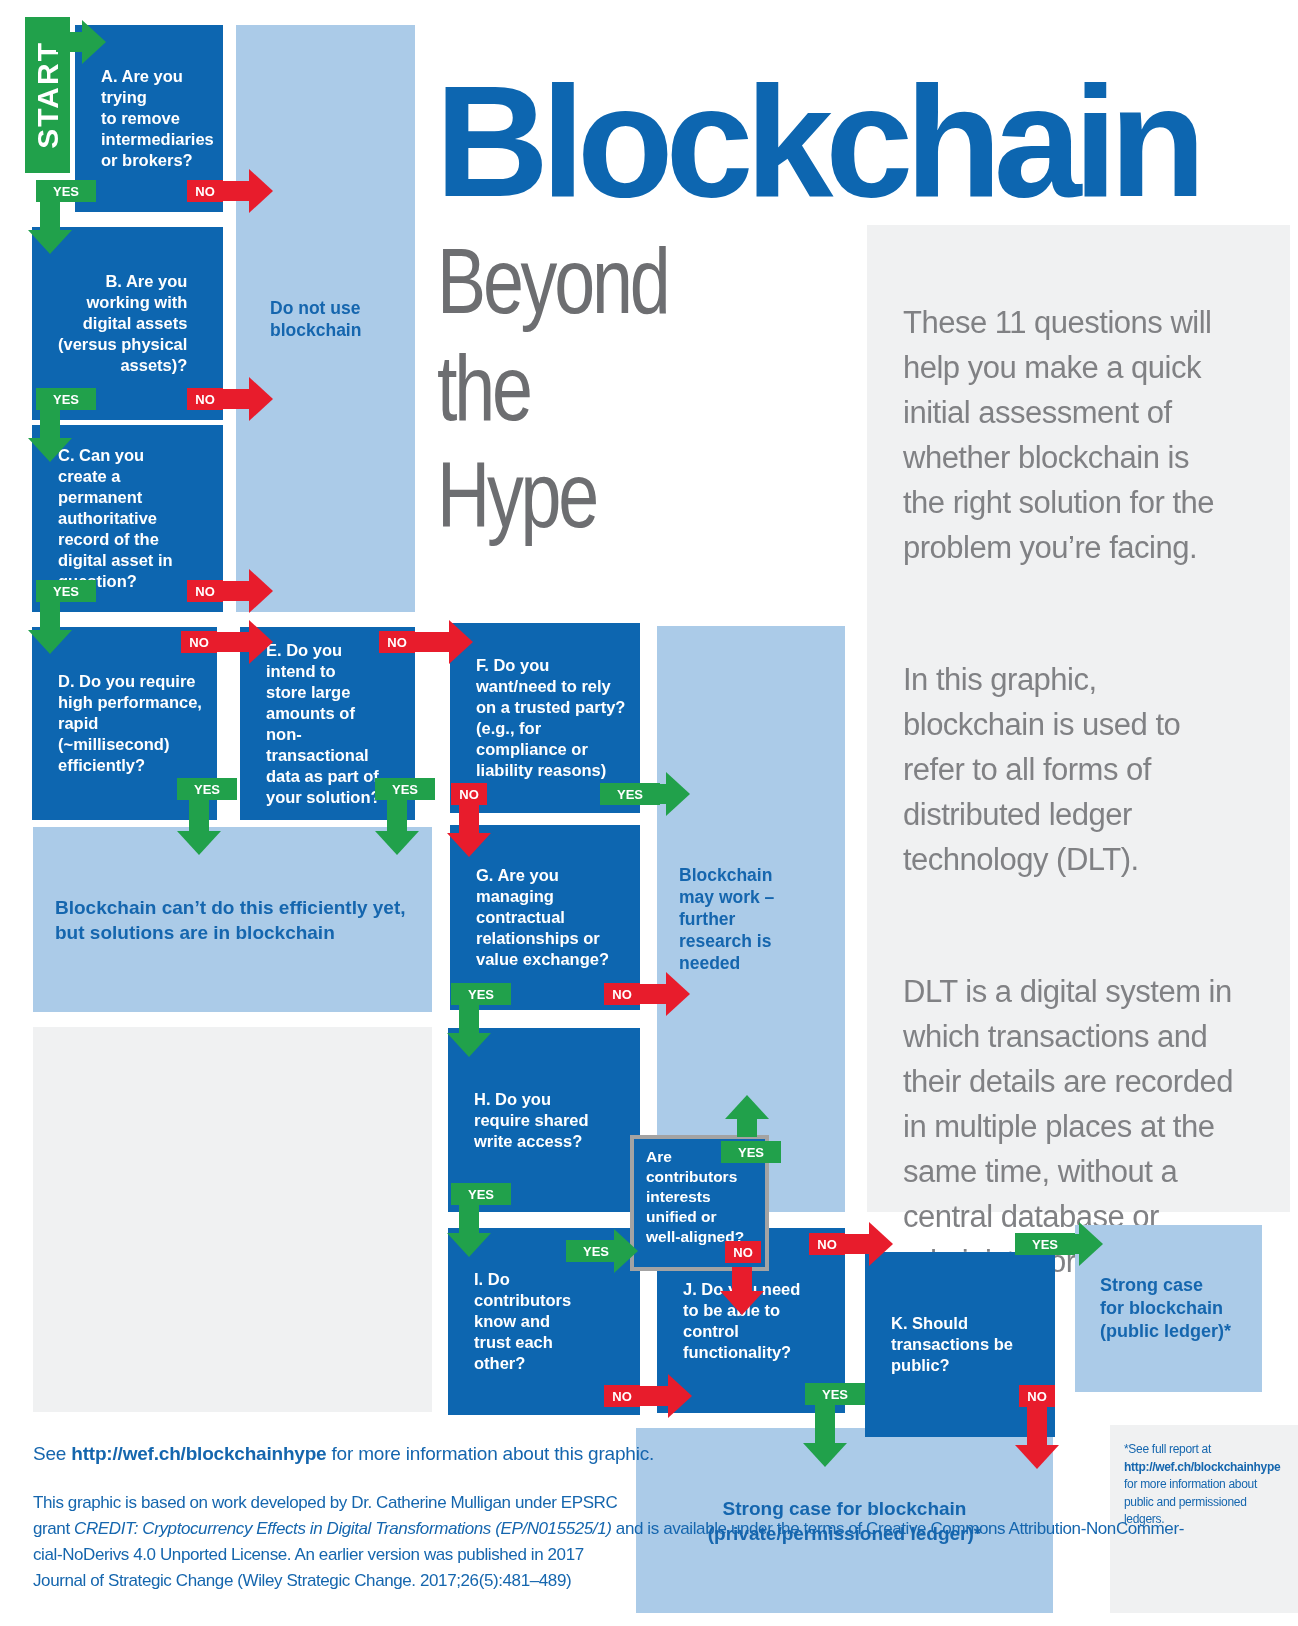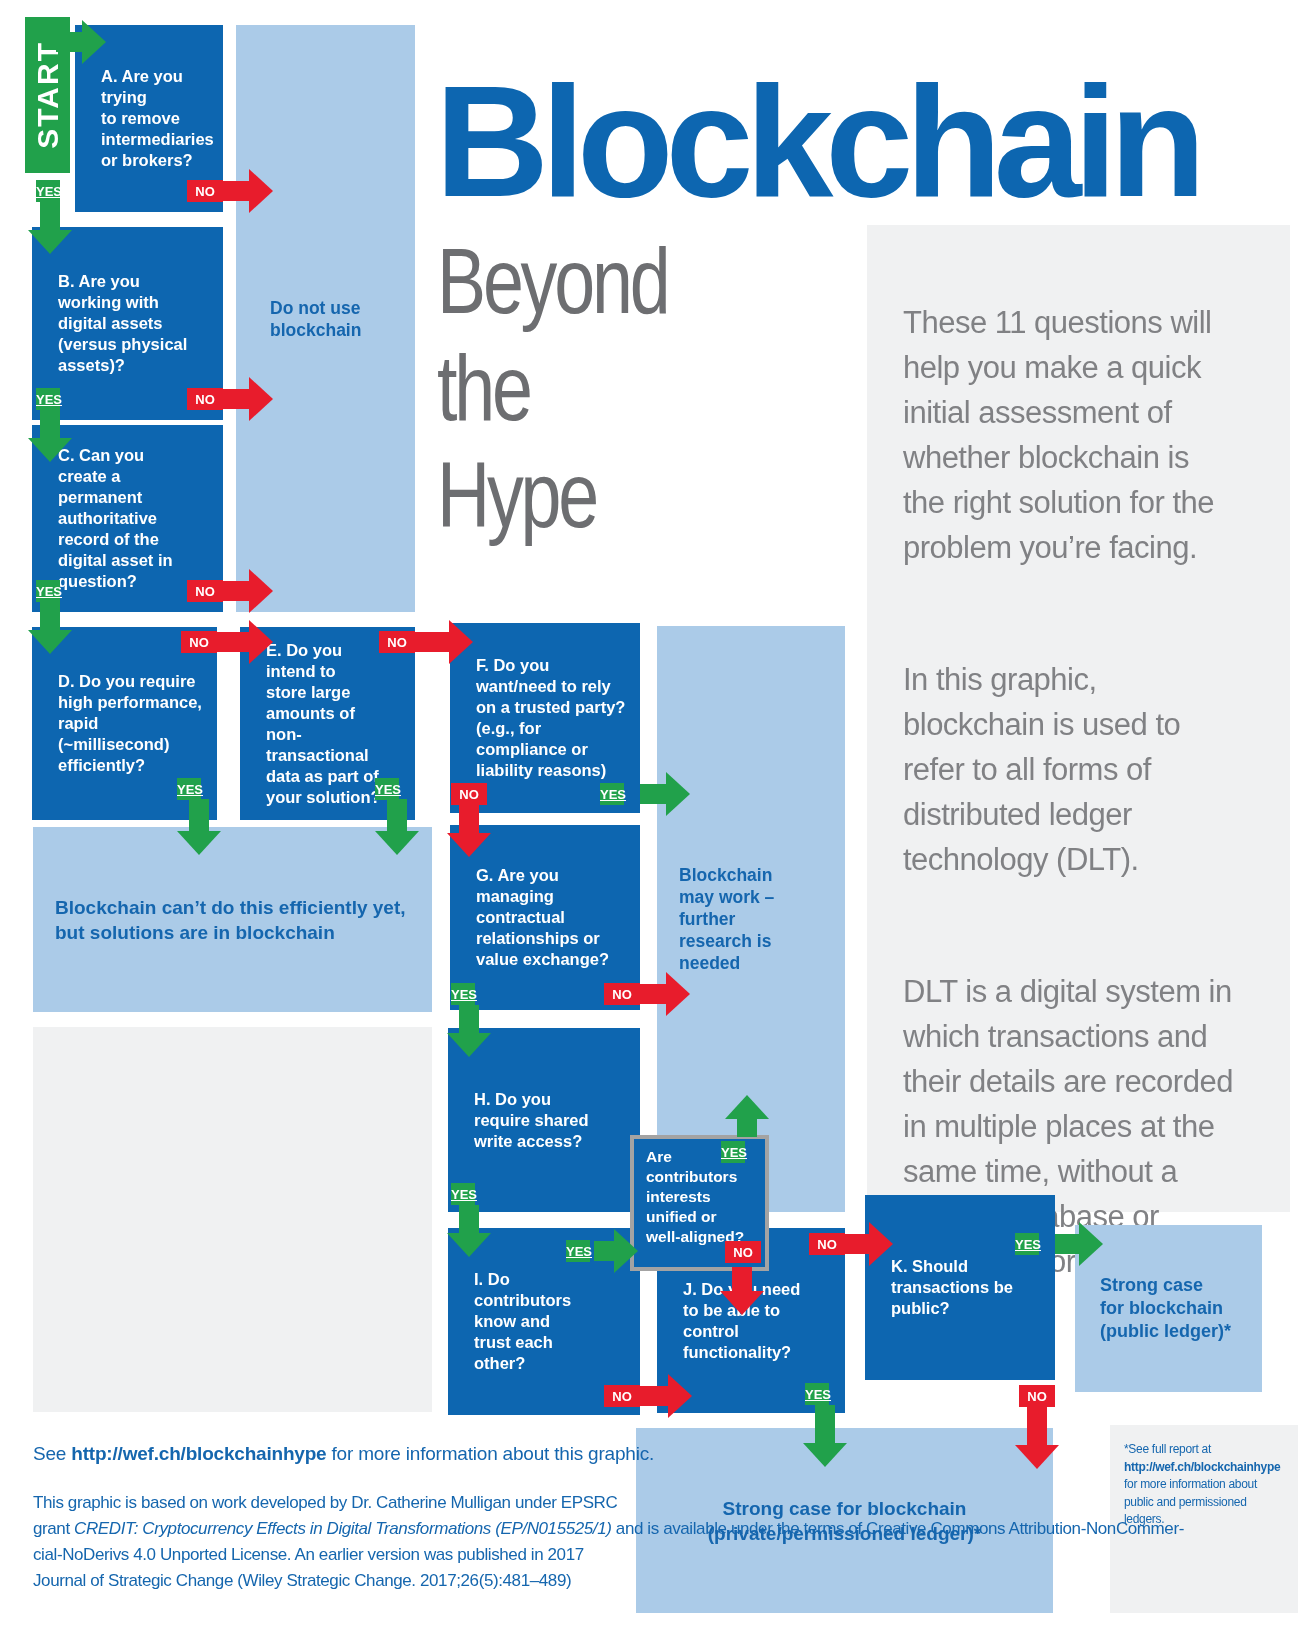--- a/index.html
+++ b/index.html
@@ -18,21 +18,21 @@
   .gpanel{position:absolute;background:#f0f1f2;z-index:0;}
 
   
   .cbox{position:absolute;background:#0d66b0;border:4px solid #a3a3a3;color:#fff;
         font-weight:700;font-size:15.5px;line-height:20px;white-space:pre-line;
         padding:8px 6px 0 12px;box-sizing:border-box;z-index:3;}
 
   
   .tag{position:absolute;height:22px;line-height:23px;text-align:center;color:#fff;
        font-weight:700;font-size:13px;z-index:5;}
-  .tag.yes{background:#21a14b;width:24px;text-decoration:underline;}
+  .tag.yes{background:#21a14b;width:60px;}
   .tag.no{background:#e81c2c;width:36px;}
 
   
   .arrow{position:absolute;z-index:4;}
   .green{color:#21a14b;} .red{color:#e81c2c;}
   .arrow i,.arrow b{position:absolute;display:block;}
   .a-down{width:44px;}
   .a-down i{left:12px;top:0;width:20px;height:calc(100% - 24px);background:currentColor;}
   .a-down b{left:0;bottom:0;width:0;height:0;border-left:22px solid transparent;
             border-right:22px solid transparent;border-top:24px solid currentColor;}
@@ -138,21 +138,21 @@
       <b></b>
     </div>
   <div id="start-ribbon">
       <span>START</span>
     </div>
 
   <div class="qbox" style="left:75px;top:25px;width:148px;height:187px;">A. Are you trying
 to remove
 intermediaries
 or brokers?</div>
-  <div class="qbox" style="left:32px;top:227px;width:191px;height:193px;">B. Are you
+  <div class="qbox" style="left:32px;top:227px;width:191px;height:193px;text-align:right;">B. Are you
 working with
 digital assets
 (versus physical
 assets)?</div>
   <div class="qbox" style="left:32px;top:425px;width:191px;height:187px;">C. Can you
 create a
 permanent
 authoritative
 record of the
 digital asset in
@@ -184,21 +184,21 @@
 require shared
 write access?</div>
   <div class="qbox" style="left:448px;top:1228px;width:192px;height:187px;">I. Do
 contributors
 know and
 trust each
 other?</div>
   <div class="qbox" style="left:657px;top:1228px;width:188px;height:185px;">J. Do you need
 to be able to control
 functionality?</div>
-  <div class="qbox" style="left:865px;top:1195px;width:190px;height:185px;">K. Should
+  <div class="qbox" style="left:865px;top:1252px;width:190px;height:185px;">K. Should
 transactions be
 public?</div>
   <div class="cbox" style="left:630px;top:1135px;width:139px;height:136px;">Are
 contributors
 interests
 unified or
 well-aligned?</div>
 
   <div class="arrow a-down green" style="left:28px;top:202px;height:52px;">
       <i></i>

